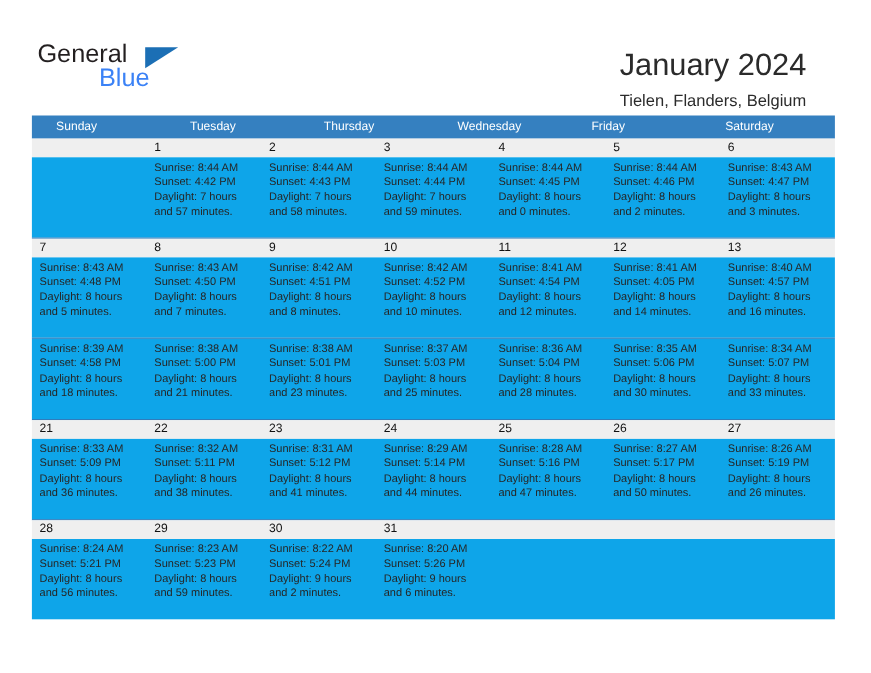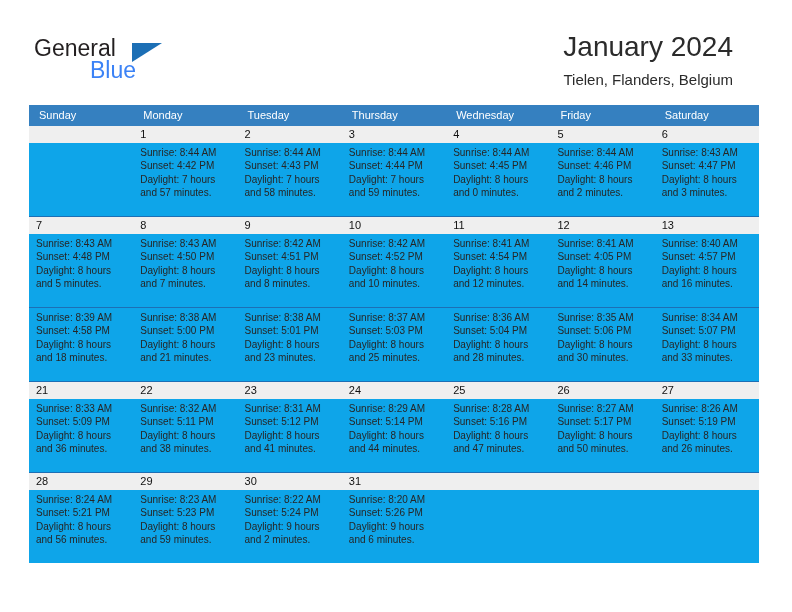--- a/index.html
+++ b/index.html
@@ -59,21 +59,21 @@
     top: 8px;
     width: 0;
     height: 0;
     border-left: 30px solid #1c6fb5;
     border-bottom: 19px solid transparent;
   }
 
   .title-block {
     position: absolute;
     right: 0;
-    top: 0;
+    top: 12px;
     text-align: right;
   }
   .cal-title {
     font-size: 28px;
     font-weight: normal;
     color: #2b2b2b;
     line-height: 34px;
     white-space: nowrap;
   }
   .cal-subtitle {
@@ -95,21 +95,21 @@
     display: flex;
     background: #3580c0;
     height: 21px;
   }
   .weekday {
     flex: 1 1 0;
     min-width: 0;
     color: #ffffff;
     font-size: 11px;
     line-height: 21px;
-    padding-left: 10px;
+    padding-left: 22px;
     box-sizing: border-box;
     white-space: nowrap;
     overflow: hidden;
   }
 
   .week-row {
     position: relative;
     border-top: 1.5px solid #1c6fb5;
   }
   .week-row:first-of-type {
@@ -167,21 +167,20 @@
     <div class="title-block">
       <div class="cal-title">January 2024</div>
       <div class="cal-subtitle">Tielen, Flanders, Belgium</div>
     </div>
 
   </div>
 
   <div class="calendar">
     <div class="weekday-row" id="weekday-row">
         <div class="weekday">Sunday</div>
-        <div class="weekday">Monday</div>
         <div class="weekday">Tuesday</div>
         <div class="weekday">Thursday</div>
         <div class="weekday">Wednesday</div>
         <div class="weekday">Friday</div>
         <div class="weekday">Saturday</div>
       </div>
     <div id="weeks-container">
         <div class="week-row">
           <div class="daynum-band">
             <div class="daynum"></div>

